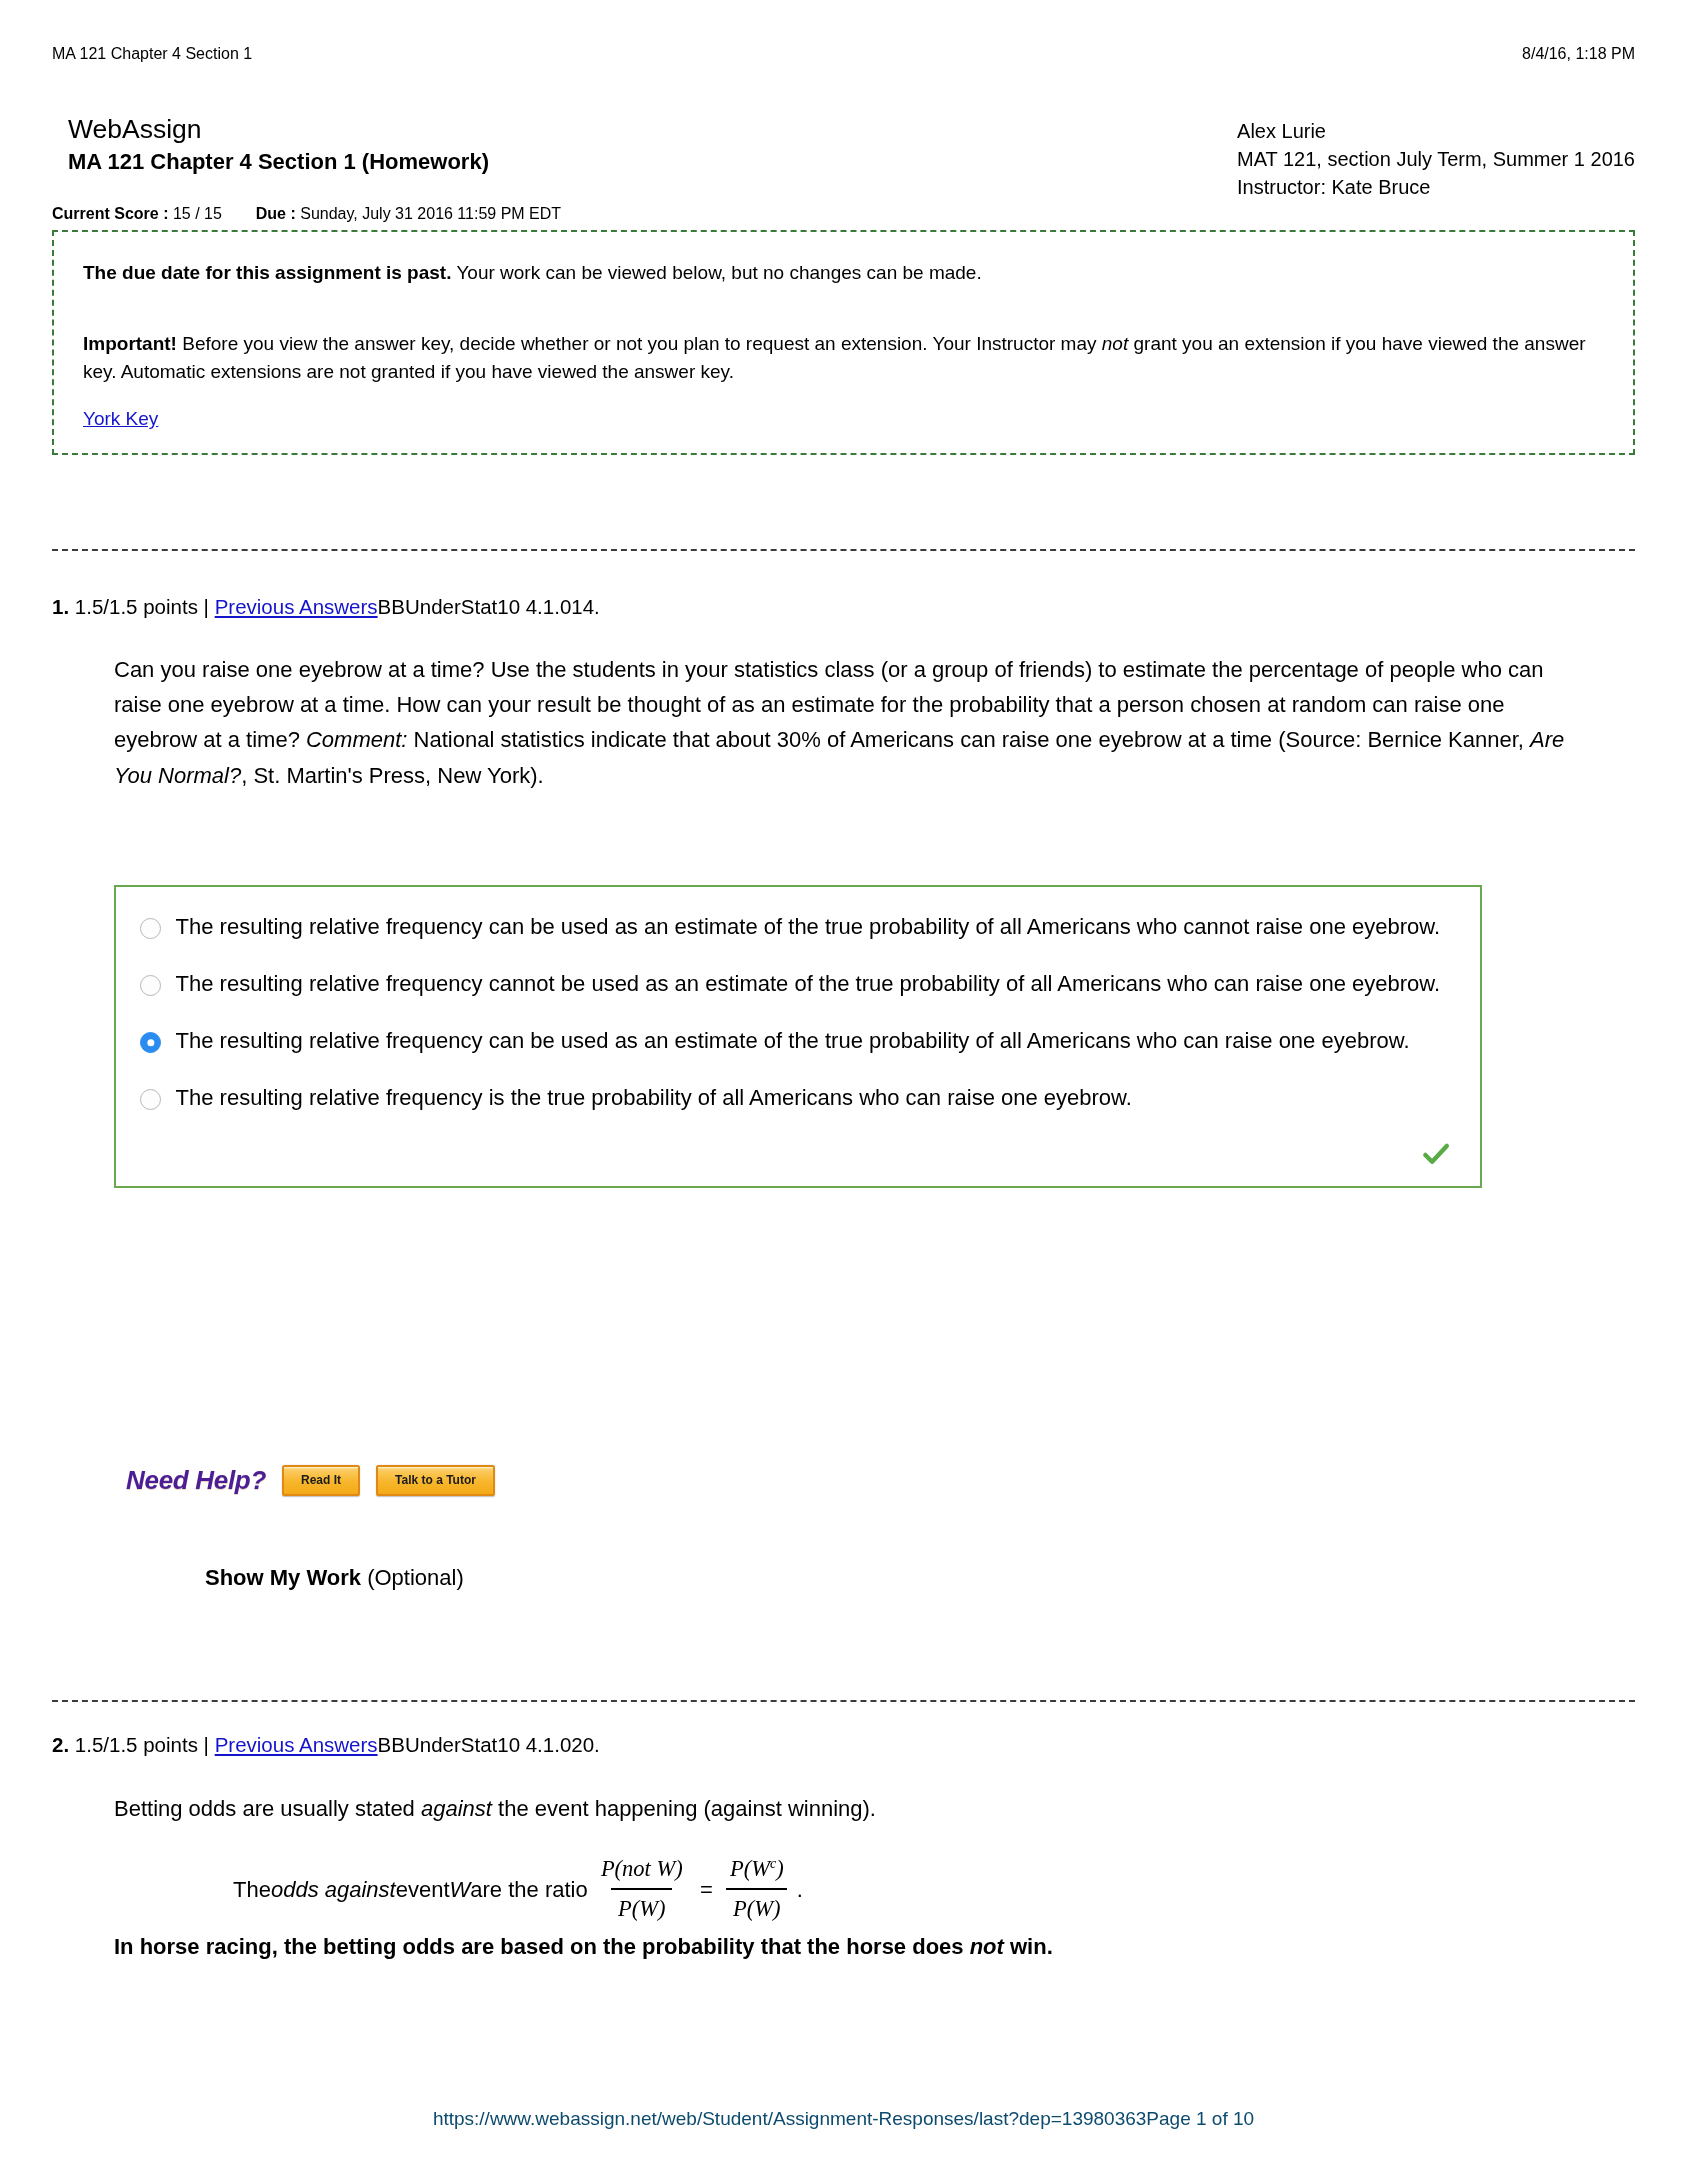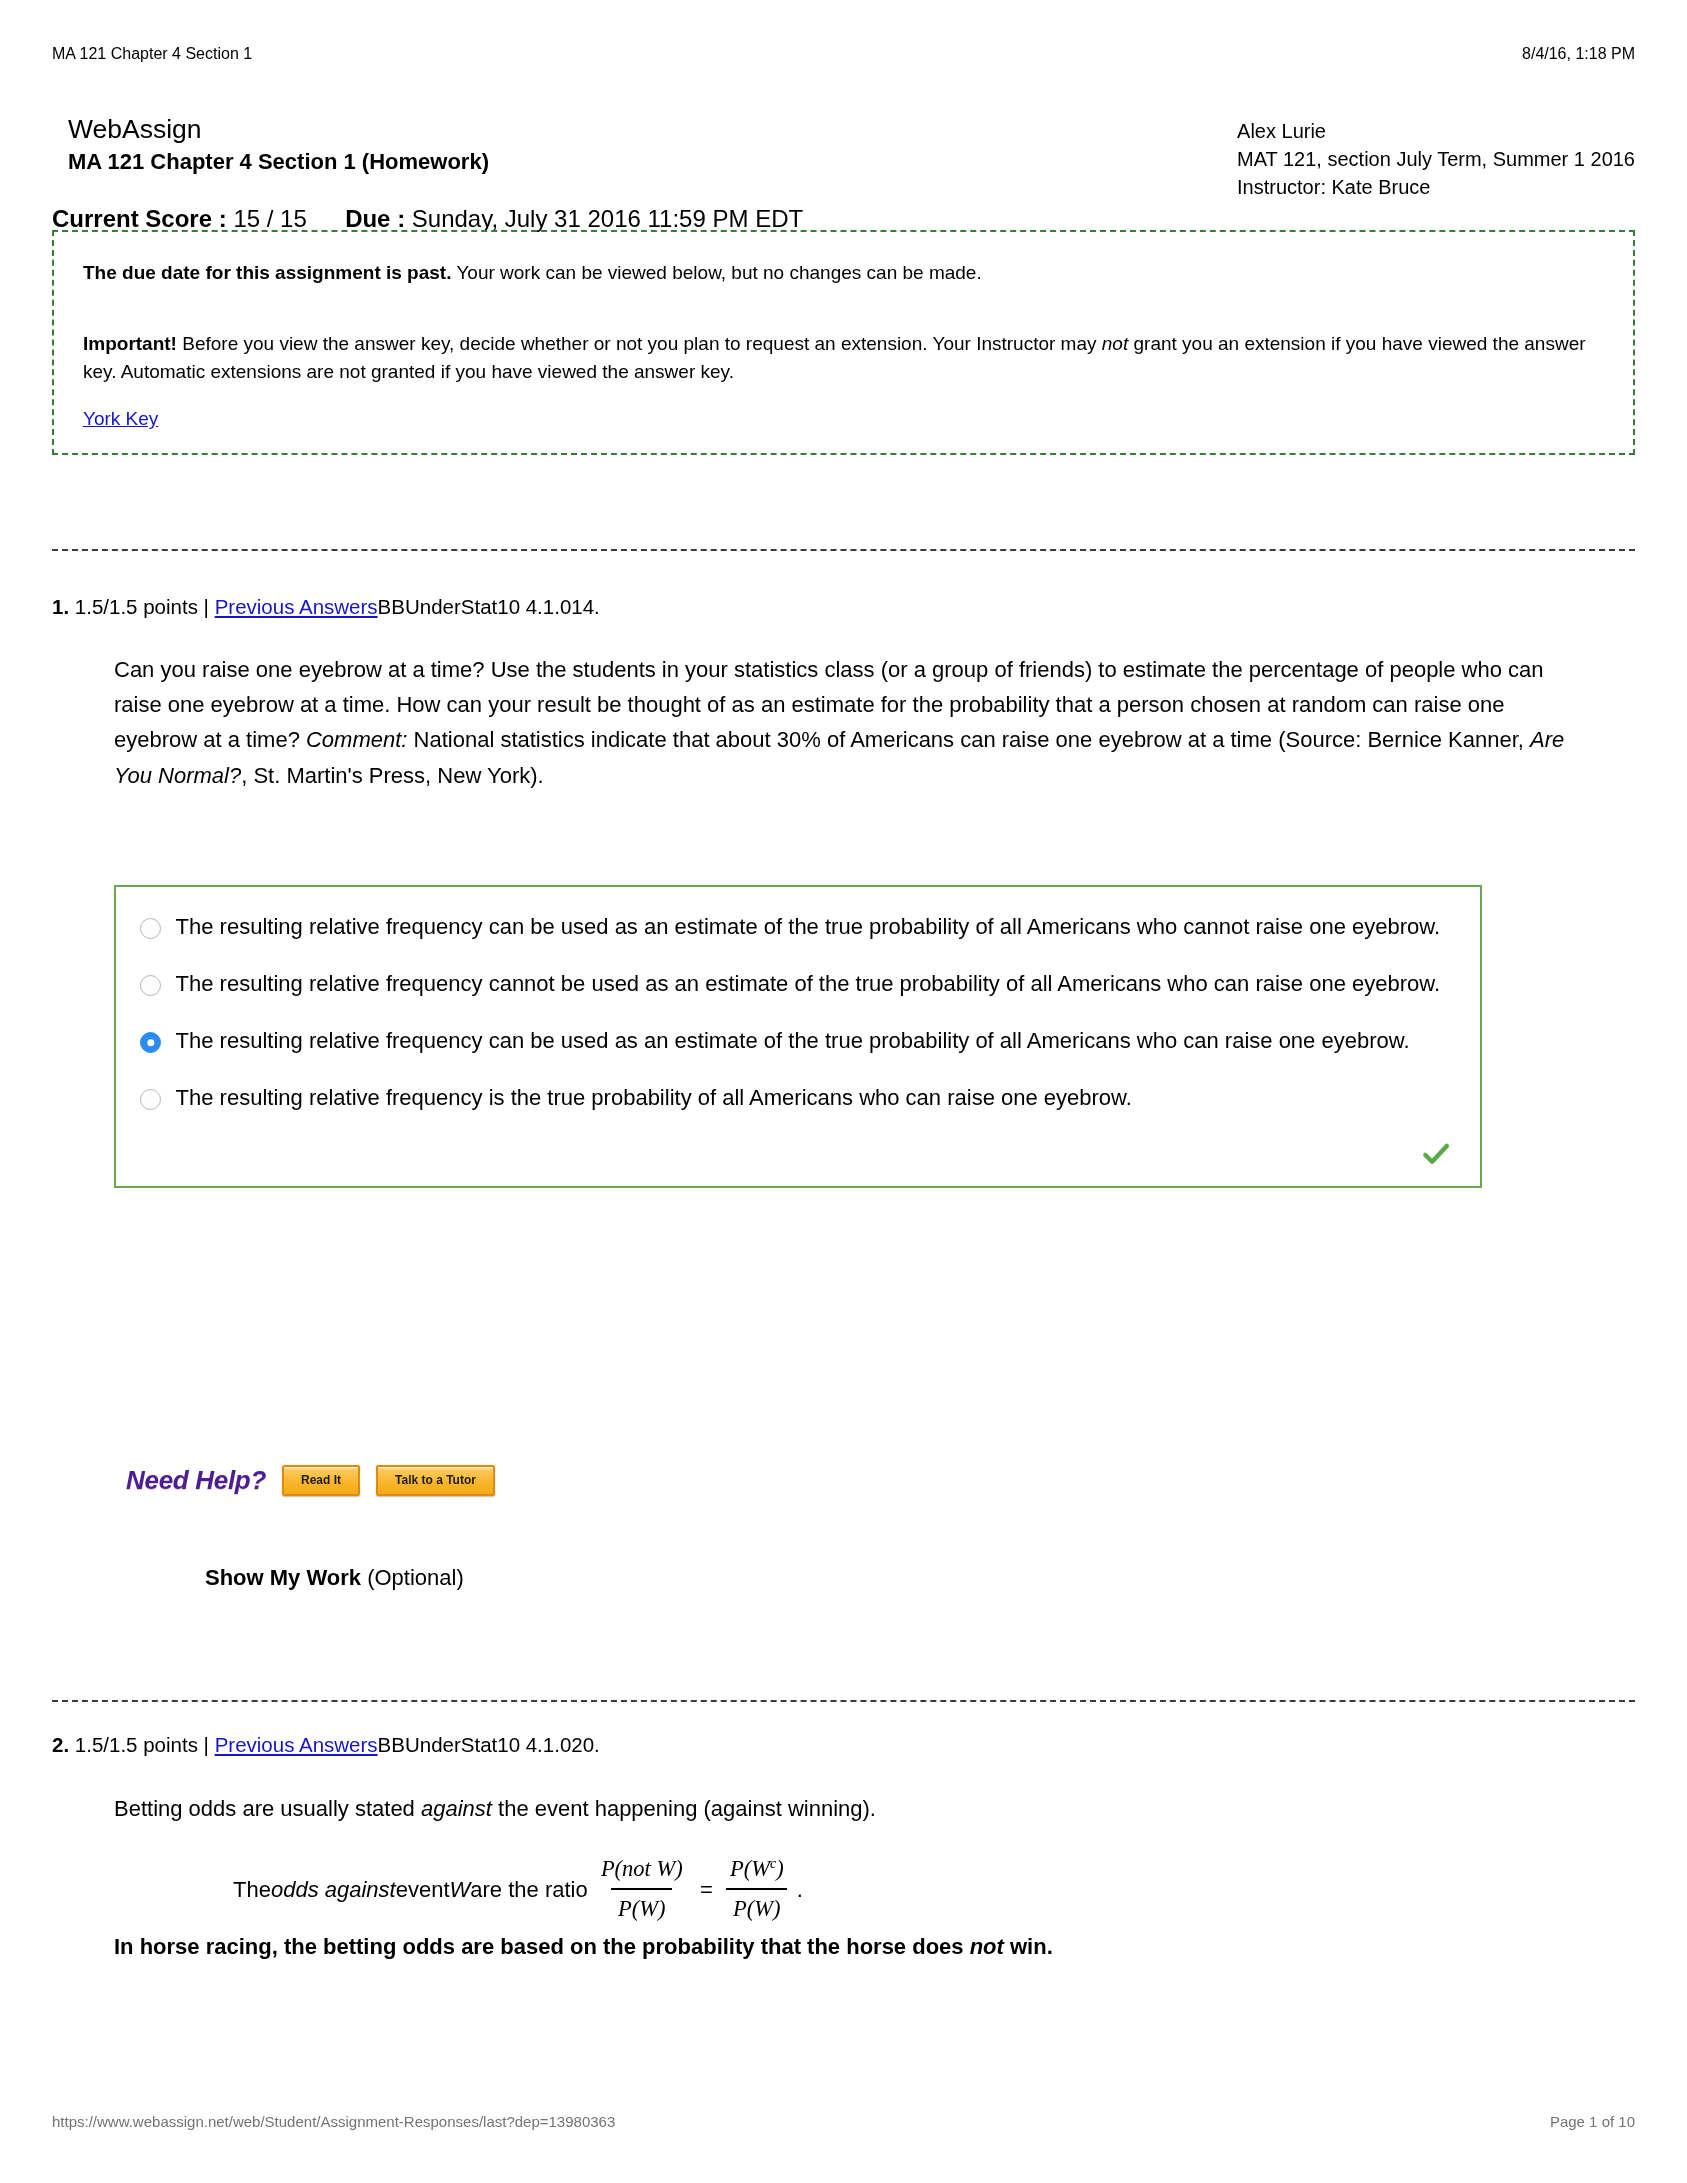--- a/index.html
+++ b/index.html
@@ -23,38 +23,38 @@
   
   .print-head {
     position: absolute;
     top: 45px; left: 52px; right: 52px;
     display: flex; justify-content: space-between; align-items: baseline;
     font-size: 16px; color: #000;
   }
   .print-foot {
     position: absolute;
     bottom: 53px; left: 52px; right: 52px;
-    display: flex; justify-content: space-between; align-items: baseline;
-    font-size: 15px; color: #737373;
+    display: flex; justify-content: center; align-items: baseline;
+    font-size: 19px; color: #0c4a6e;
   }
 
   
   .title-block {
     position: absolute;
     top: 114px; left: 52px; right: 52px;
     display: flex; justify-content: space-between; align-items: flex-start; margin-left: 16px;
   }
   .brand { font-size: 26.5px; line-height: 1.18; font-weight: 400; }
   .assign-name { font-size: 22px; font-weight: bold; line-height: 1.3; margin-top: 2.6px; }
   .stu-info { font-size: 20px; line-height: 1.42; text-align: left; padding-top: 2.6px;}
 
   
   .score-line {
     position: absolute; top: 205px; left: 52px;
-    font-size: 24px;
+    font-size: 16px;
     white-space: nowrap;
   }
   .score-line b { font-weight: bold; }
   .gap { display: inline-block; width: 25px; }
 
   
   .notice-box {
     position: absolute;
     top: 230px; left: 52px; right: 52px;
     border: 2px dashed #3a7a3a;

